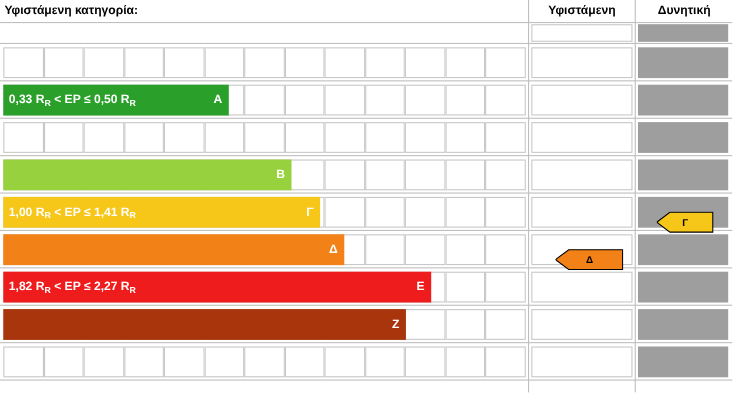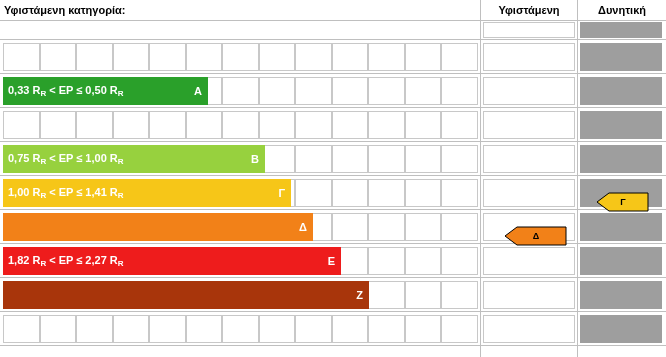--- a/index.html
+++ b/index.html
@@ -140,21 +140,20 @@
           <div class="cell" style="left: 185.692px; width: 36.5385px;"></div>
           <div class="cell" style="left: 222.231px; width: 36.5385px;"></div>
           <div class="cell" style="left: 258.769px; width: 36.5385px;"></div>
           <div class="cell" style="left: 295.308px; width: 36.5385px;"></div>
           <div class="cell" style="left: 331.846px; width: 36.5385px;"></div>
           <div class="cell" style="left: 368.385px; width: 36.5385px;"></div>
           <div class="cell" style="left: 404.923px; width: 36.5385px;"></div>
           <div class="cell" style="left: 441.462px; width: 36.5385px;"></div>
         </div>
         <div class="bar" style="width: 262px; background: rgb(151, 209, 62); color: rgb(255, 255, 255);">
-          <span>0,75 R<span class="sub">R</span> &lt; EP ≤ 1,00 R<span class="sub">R</span></span>
           <span class="letter">B</span>
         </div>
         <div class="colcell" style="left: 483px; width: 92px;"></div>
         <div class="grey" style="left: 580px; width: 82px;"></div>
       </div>
       <div class="hline" style="top: 175px;"></div>
       <div class="row" style="top: 176px;">
         <div class="cells">
           <div class="cell" style="left: 3px; width: 36.5385px;"></div>
           <div class="cell" style="left: 39.5385px; width: 36.5385px;"></div>
@@ -210,21 +209,21 @@
           <div class="cell" style="left: 149.154px; width: 36.5385px;"></div>
           <div class="cell" style="left: 185.692px; width: 36.5385px;"></div>
           <div class="cell" style="left: 222.231px; width: 36.5385px;"></div>
           <div class="cell" style="left: 258.769px; width: 36.5385px;"></div>
           <div class="cell" style="left: 295.308px; width: 36.5385px;"></div>
           <div class="cell" style="left: 331.846px; width: 36.5385px;"></div>
           <div class="cell" style="left: 368.385px; width: 36.5385px;"></div>
           <div class="cell" style="left: 404.923px; width: 36.5385px;"></div>
           <div class="cell" style="left: 441.462px; width: 36.5385px;"></div>
         </div>
-        <div class="bar" style="width: 338px; background: rgb(238, 28, 28); color: rgb(255, 255, 255);">
+        <div class="bar" style="width: 389px; background: rgb(238, 28, 28); color: rgb(255, 255, 255);">
           <span>1,82 R<span class="sub">R</span> &lt; EP ≤ 2,27 R<span class="sub">R</span></span>
           <span class="letter">E</span>
         </div>
         <div class="colcell" style="left: 483px; width: 92px;"></div>
         <div class="grey" style="left: 580px; width: 82px;"></div>
       </div>
       <div class="hline" style="top: 277px;"></div>
       <div class="row" style="top: 278px;">
         <div class="cells">
           <div class="cell" style="left: 3px; width: 36.5385px;"></div>

